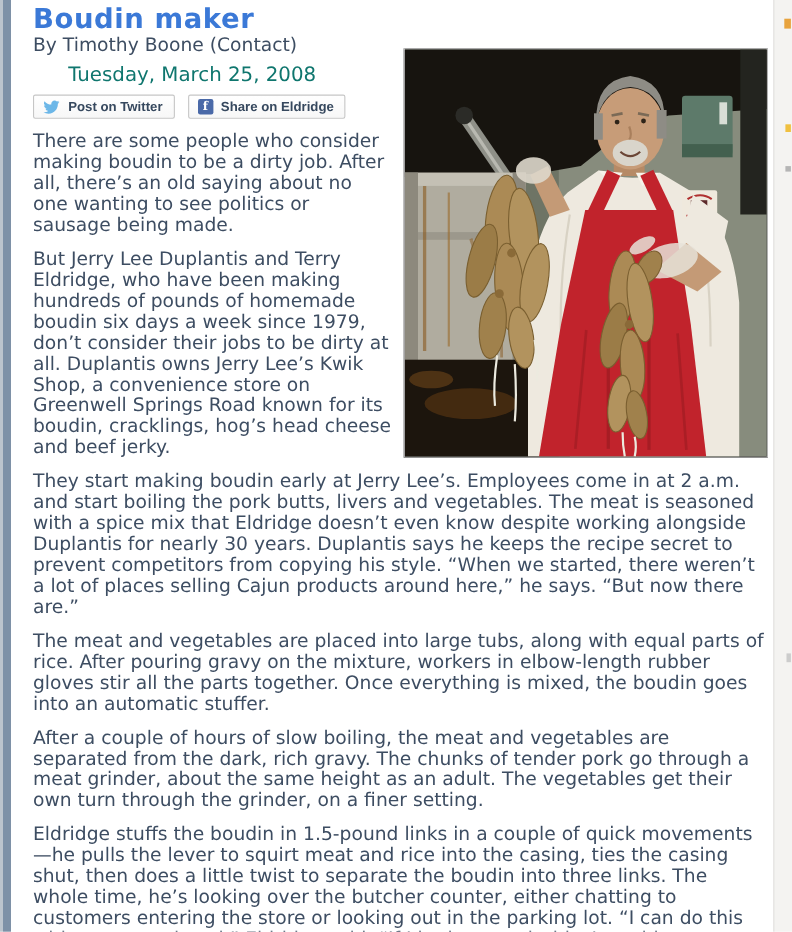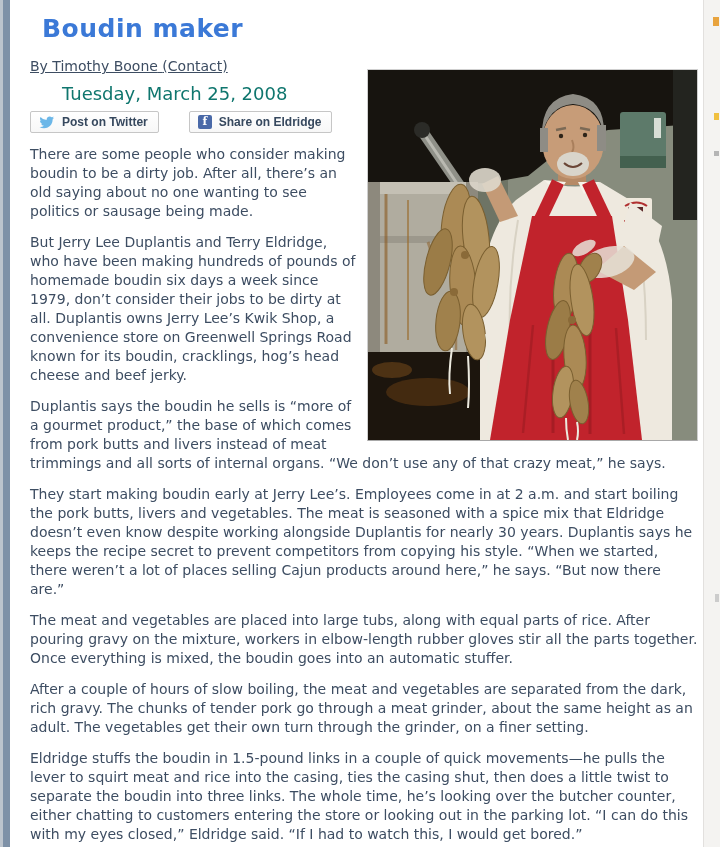--- a/index.html
+++ b/index.html
@@ -7,33 +7,33 @@
   .leftbar{position:absolute;left:0;top:0;width:10px;height:847px;
     background:linear-gradient(to right,#bcc4cd 0 30%,#7e91a7 30% 100%);}
   .rightstrip{position:absolute;right:0;top:0;width:16px;height:847px;
     background:#f4f3f1;border-left:1px solid #e2e0de;}
   .frag{position:absolute;right:1px;}
   .frag1{top:17px;width:6px;height:9px;background:#e8a33d;}
   .frag2{top:113px;width:5px;height:7px;background:#f0c040;}
   .frag3{top:151px;width:5px;height:5px;background:#b5b5b5;}
   .frag4{top:594px;width:4px;height:8px;background:#cccccc;}
   .content{position:relative;margin:0 22px 0 30px;padding-top:3px;}
-  h1.page-title{margin:12px;font-size:25px;line-height:27px;font-weight:bold;color:#3b79d7;letter-spacing:0.5px;}
-  .byline{margin-top:16px;font-size:14px;line-height:17px;color:#3d4d62;text-decoration:underline;}
+  h1.page-title{margin:0;font-size:25px;line-height:27px;font-weight:bold;color:#3b79d7;letter-spacing:0.5px;}
+  .byline{margin-top:3px;font-size:17px;line-height:17px;color:#3d4d62;}
   .byline a{color:#3d4d62;text-decoration:none;}
   .date{margin-top:10px;font-size:18px;line-height:17px;color:#0f766e;margin-left:32px;}
-  .share-row{margin-top:9px;display:flex;gap:30px;}
+  .share-row{margin-top:9px;display:flex;gap:12px;}
   .share-btn{display:inline-flex;align-items:center;gap:7px;padding:3px 10px 3px 8px;
     border:1px solid #c6c6c6;border-radius:2px;background:linear-gradient(#ffffff,#f7f7f7);
     font-size:12px;font-weight:bold;color:#36485e;cursor:pointer;white-space:nowrap;}
   .share-btn svg{display:block;}
   .fb-badge{width:14px;height:14px;border-radius:2px;background:#4a69a8;color:#ffffff;
     font-size:11px;font-weight:bold;text-align:center;line-height:14px;font-family:"DejaVu Serif",serif;}
   .article{margin-top:12px;}
-  .article p{margin:12px 0 11px 0;font-size:14px;line-height:19px;color:#3d4d62;}
+  .article p{margin:12px 0 11px 0;font-size:17px;line-height:19px;color:#3d4d62;}
   figure.photo-figure{float:right;width:331px;margin:-76px 0 6px 11px;}
   .photo-frame{border:1px solid #cfcfcf;border-bottom-color:#a8a8a8;width:329px;height:370px;background:#111;}
   figcaption{margin-top:5px;font-size:11.5px;line-height:15px;font-style:italic;color:#8e8e8e;}
 </style>
 </head>
 <body>
 
 <div class="leftbar"></div>
 
 <div class="rightstrip">
@@ -171,20 +171,19 @@
           <ellipse cx="211" cy="332" rx="9" ry="22" fill="#a0814c" transform="rotate(-10 211 332)"></ellipse>
         </g>
         <circle cx="204" cy="250" r="4" fill="#8a6a38"></circle>
         <path d="M198,348 q0,12 2,22" stroke="#eceadf" stroke-width="2" fill="none"></path>
         <path d="M209,352 q2,9 0,18" stroke="#eceadf" stroke-width="2" fill="none"></path>
       </svg>
     </figure>
 
     <p>There are some people who consider making boudin to be a dirty job. After all, there’s an old saying about no one wanting to see politics or sausage being made.</p>
     <p>But Jerry Lee Duplantis and Terry Eldridge, who have been making hundreds of pounds of homemade boudin six days a week since 1979, don’t consider their jobs to be dirty at all. Duplantis owns Jerry Lee’s Kwik Shop, a convenience store on Greenwell Springs Road known for its boudin, cracklings, hog’s head cheese and beef jerky.</p>
-    <p>Duplantis says the boudin he sells is “more of a gourmet product,” the base of which comes from pork butts and livers instead of meat trimmings and all sorts of internal organs. “We don’t use any of that crazy meat,” he says.</p>
     <p>They start making boudin early at Jerry Lee’s. Employees come in at 2 a.m. and start boiling the pork butts, livers and vegetables. The meat is seasoned with a spice mix that Eldridge doesn’t even know despite working alongside Duplantis for nearly 30 years. Duplantis says he keeps the recipe secret to prevent competitors from copying his style. “When we started, there weren’t a lot of places selling Cajun products around here,” he says. “But now there are.”</p>
     <p>The meat and vegetables are placed into large tubs, along with equal parts of rice. After pouring gravy on the mixture, workers in elbow-length rubber gloves stir all the parts together. Once everything is mixed, the boudin goes into an automatic stuffer.</p>
     <p>After a couple of hours of slow boiling, the meat and vegetables are separated from the dark, rich gravy. The chunks of tender pork go through a meat grinder, about the same height as an adult. The vegetables get their own turn through the grinder, on a finer setting.</p>
     <p>Eldridge stuffs the boudin in 1.5-pound links in a couple of quick movements—he pulls the lever to squirt meat and rice into the casing, ties the casing shut, then does a little twist to separate the boudin into three links. The whole time, he’s looking over the butcher counter, either chatting to customers entering the store or looking out in the parking lot. “I can do this with my eyes closed,” Eldridge said. “If I had to watch this, I would get bored.”</p>
 
   </div>
 </div>
 
 </body></html>

